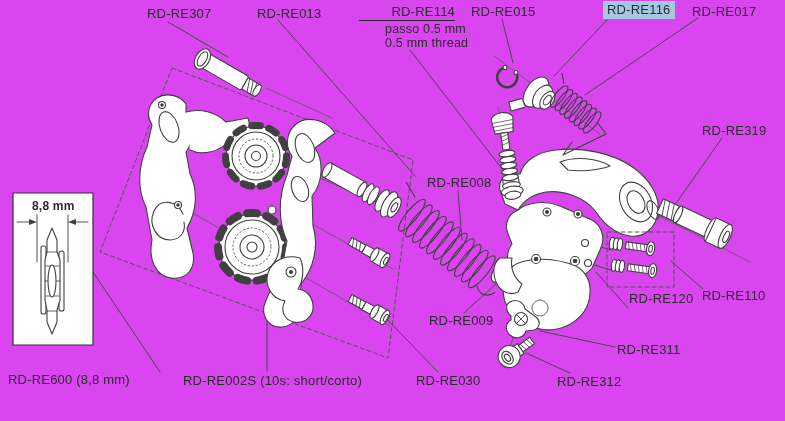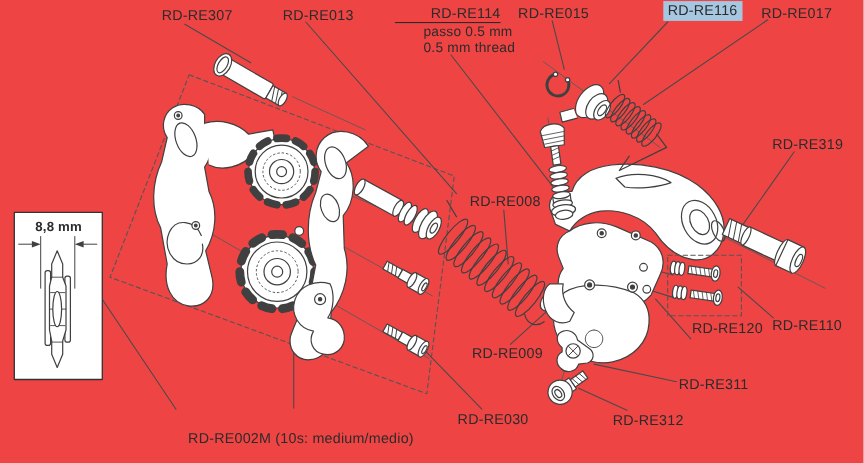--- a/index.html
+++ b/index.html
@@ -1,17 +1,17 @@
 <!DOCTYPE html>
 <html><head>
 <meta charset="utf-8">
 <style>
   html,body{margin:0;padding:0;background:#e8e8e8;}
   #stage{
-    position:relative;width:785px;height:421px;background:#ef4444;
+    position:relative;width:785px;height:421px;background:#d946ef;
     font-family:"Liberation Sans",sans-serif;color:#2b2b2b;overflow:hidden;
   }
   #artwork{position:absolute;left:0;top:0;width:785px;height:421px;}
   .lbl{
     position:absolute;font-size:13px;line-height:13px;white-space:nowrap;
     color:#2b2b2b;letter-spacing:.2px;
   }
   .lbl-center{text-align:right;}
   #re114block{width:96px;}
   #re114block .t{display:block;border-bottom:1.2px solid #2b2b2b;padding-bottom:2px;margin-bottom:2px;}
@@ -312,16 +312,17 @@
   <div class="lbl hl" style="left:583px;top:1px">RD-RE116</div>
   <div class="lbl" style="left:692px;top:5px">RD-RE017</div>
   <div class="lbl" style="left:702px;top:124px">RD-RE319</div>
   <div class="lbl" style="left:427px;top:176px">RD-RE008</div>
   <div class="lbl" style="left:429px;top:314px">RD-RE009</div>
   <div class="lbl" style="left:702px;top:289px">RD-RE110</div>
   <div class="lbl" style="left:629px;top:292px">RD-RE120</div>
   <div class="lbl" style="left:617px;top:343px">RD-RE311</div>
   <div class="lbl" style="left:557px;top:375px">RD-RE312</div>
   <div class="lbl" style="left:416px;top:374px">RD-RE030</div>
-  <div class="lbl" style="left:171px;top:392px">RD-RE002M (10s: medium/medio)</div>
+  <div class="lbl" style="left:8px;top:373px">RD-RE600 (8,8 mm)</div>
+  <div class="lbl" style="left:183px;top:374px">RD-RE002S (10s: short/corto)</div>
   <div class="lbl dim" style="left:32px;top:200px">8,8 mm</div>
 
 </div>
 
 </body></html>

